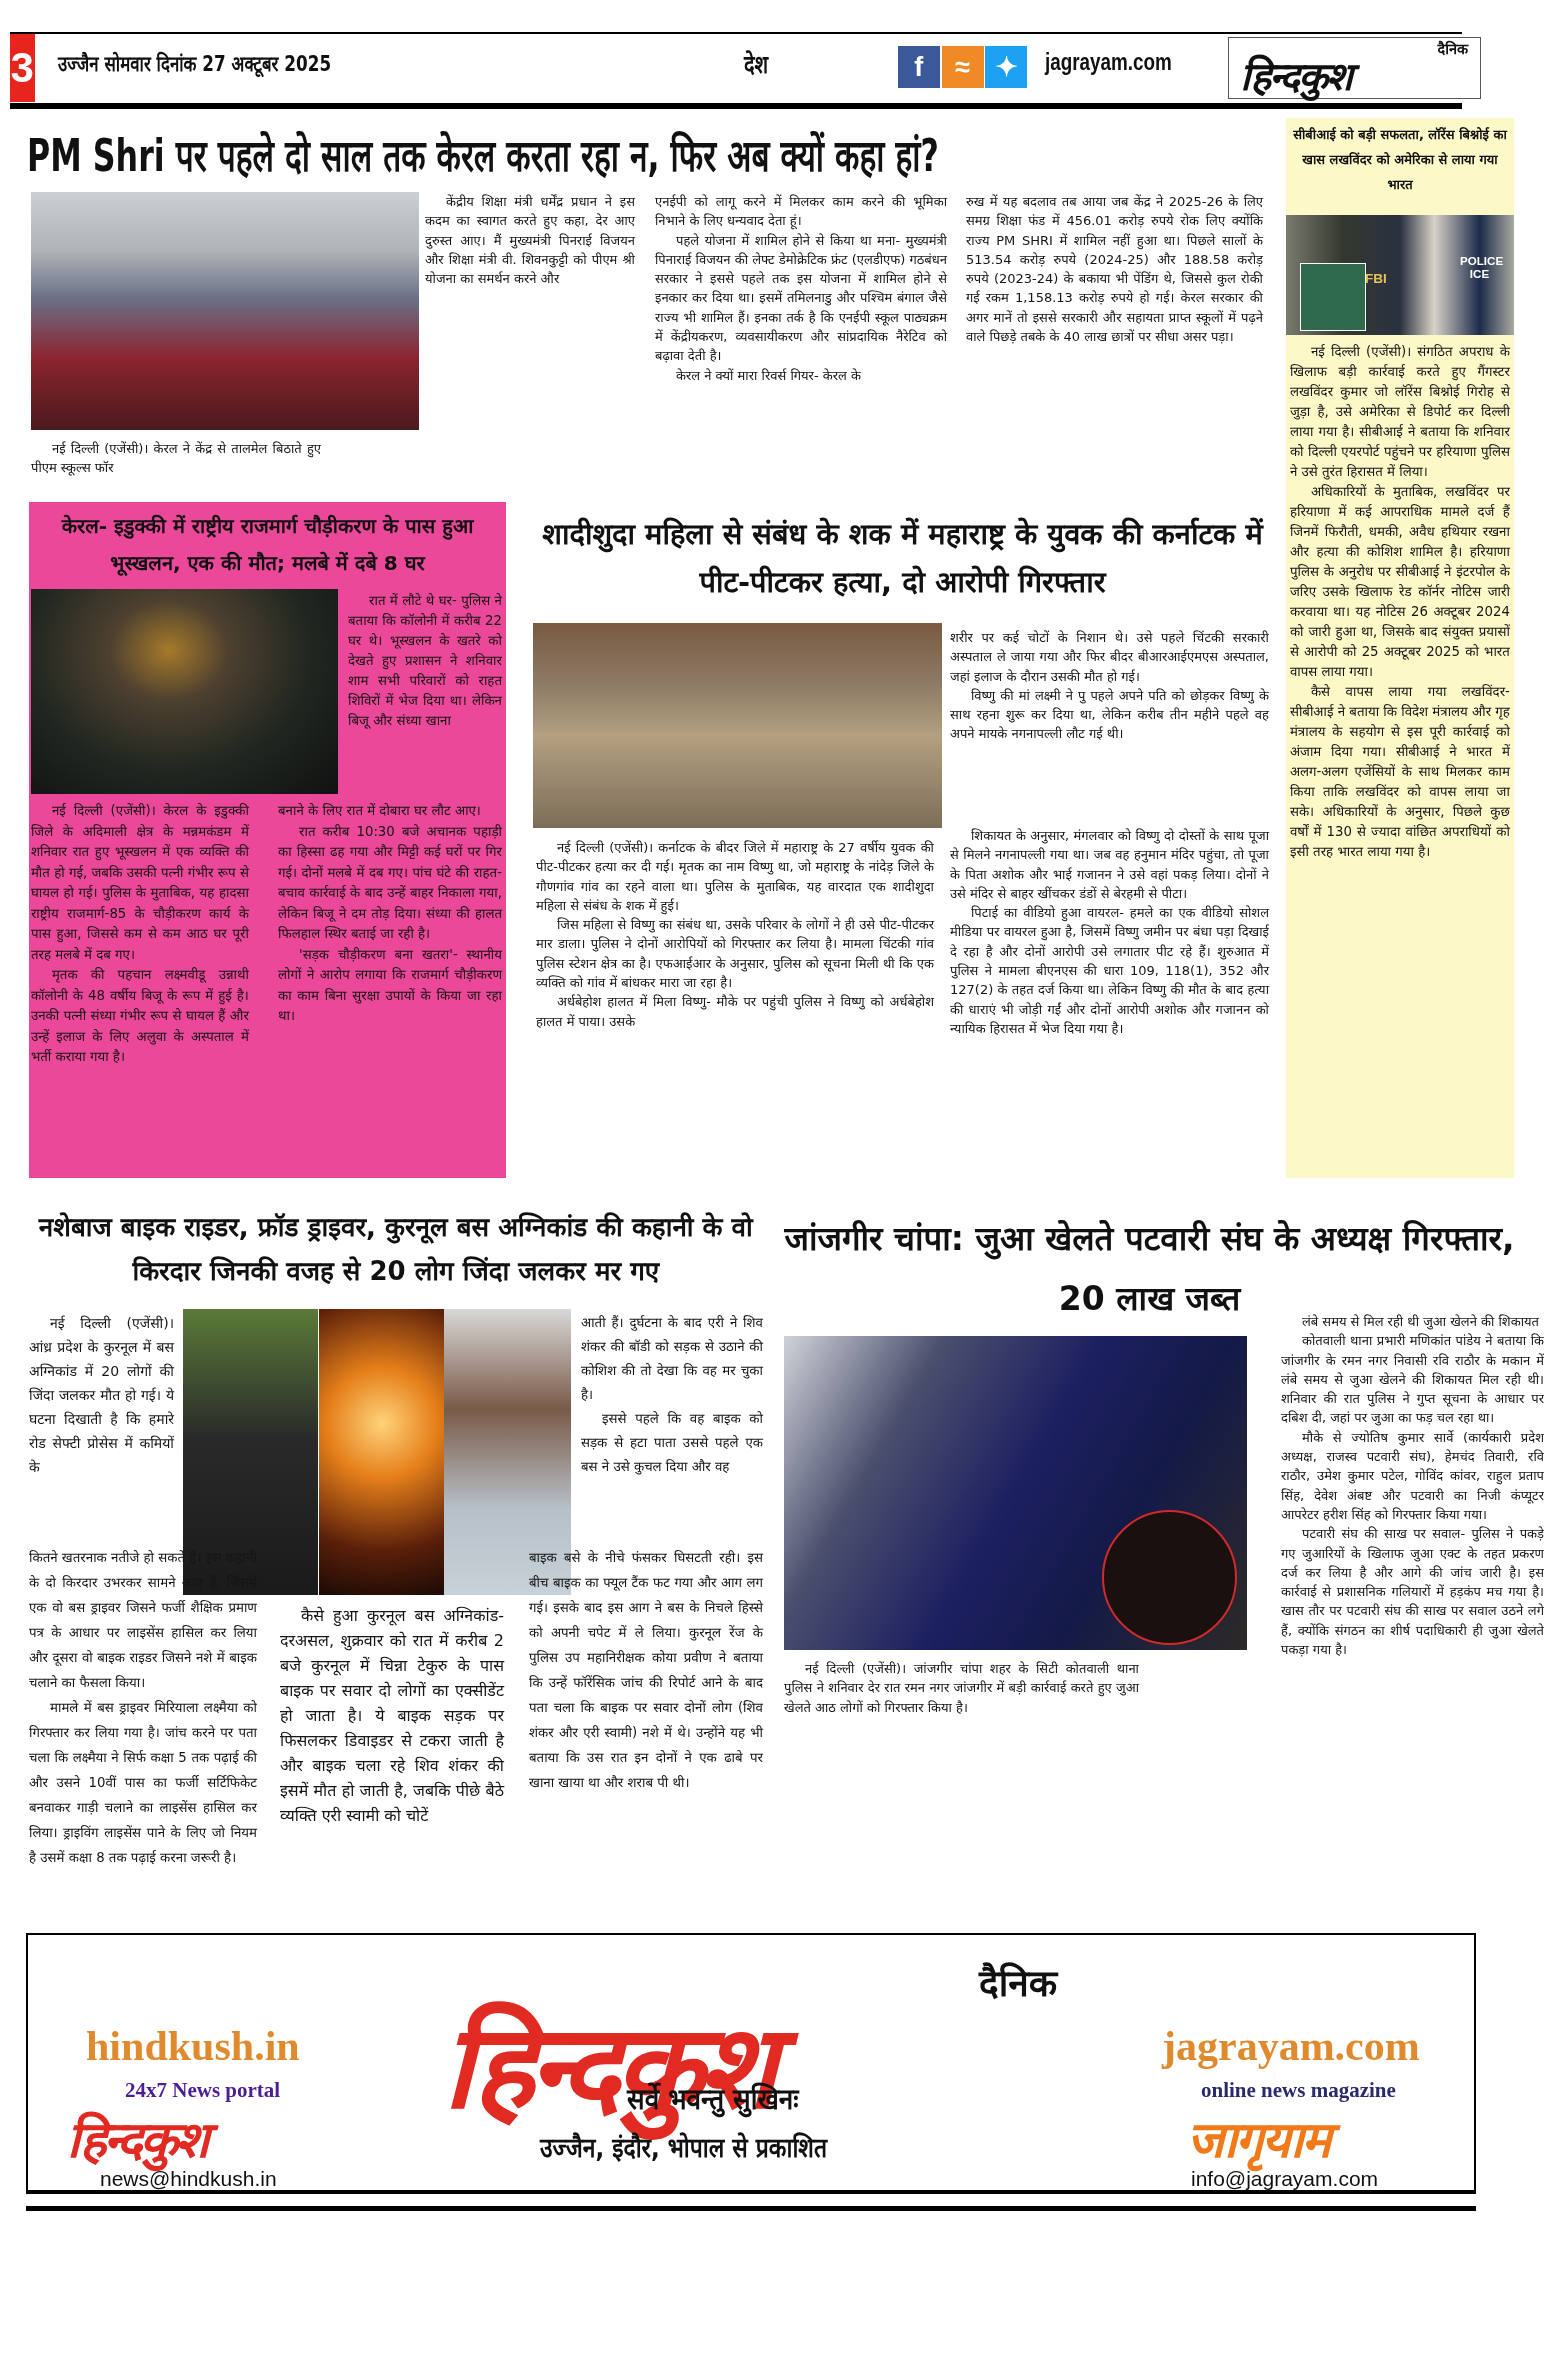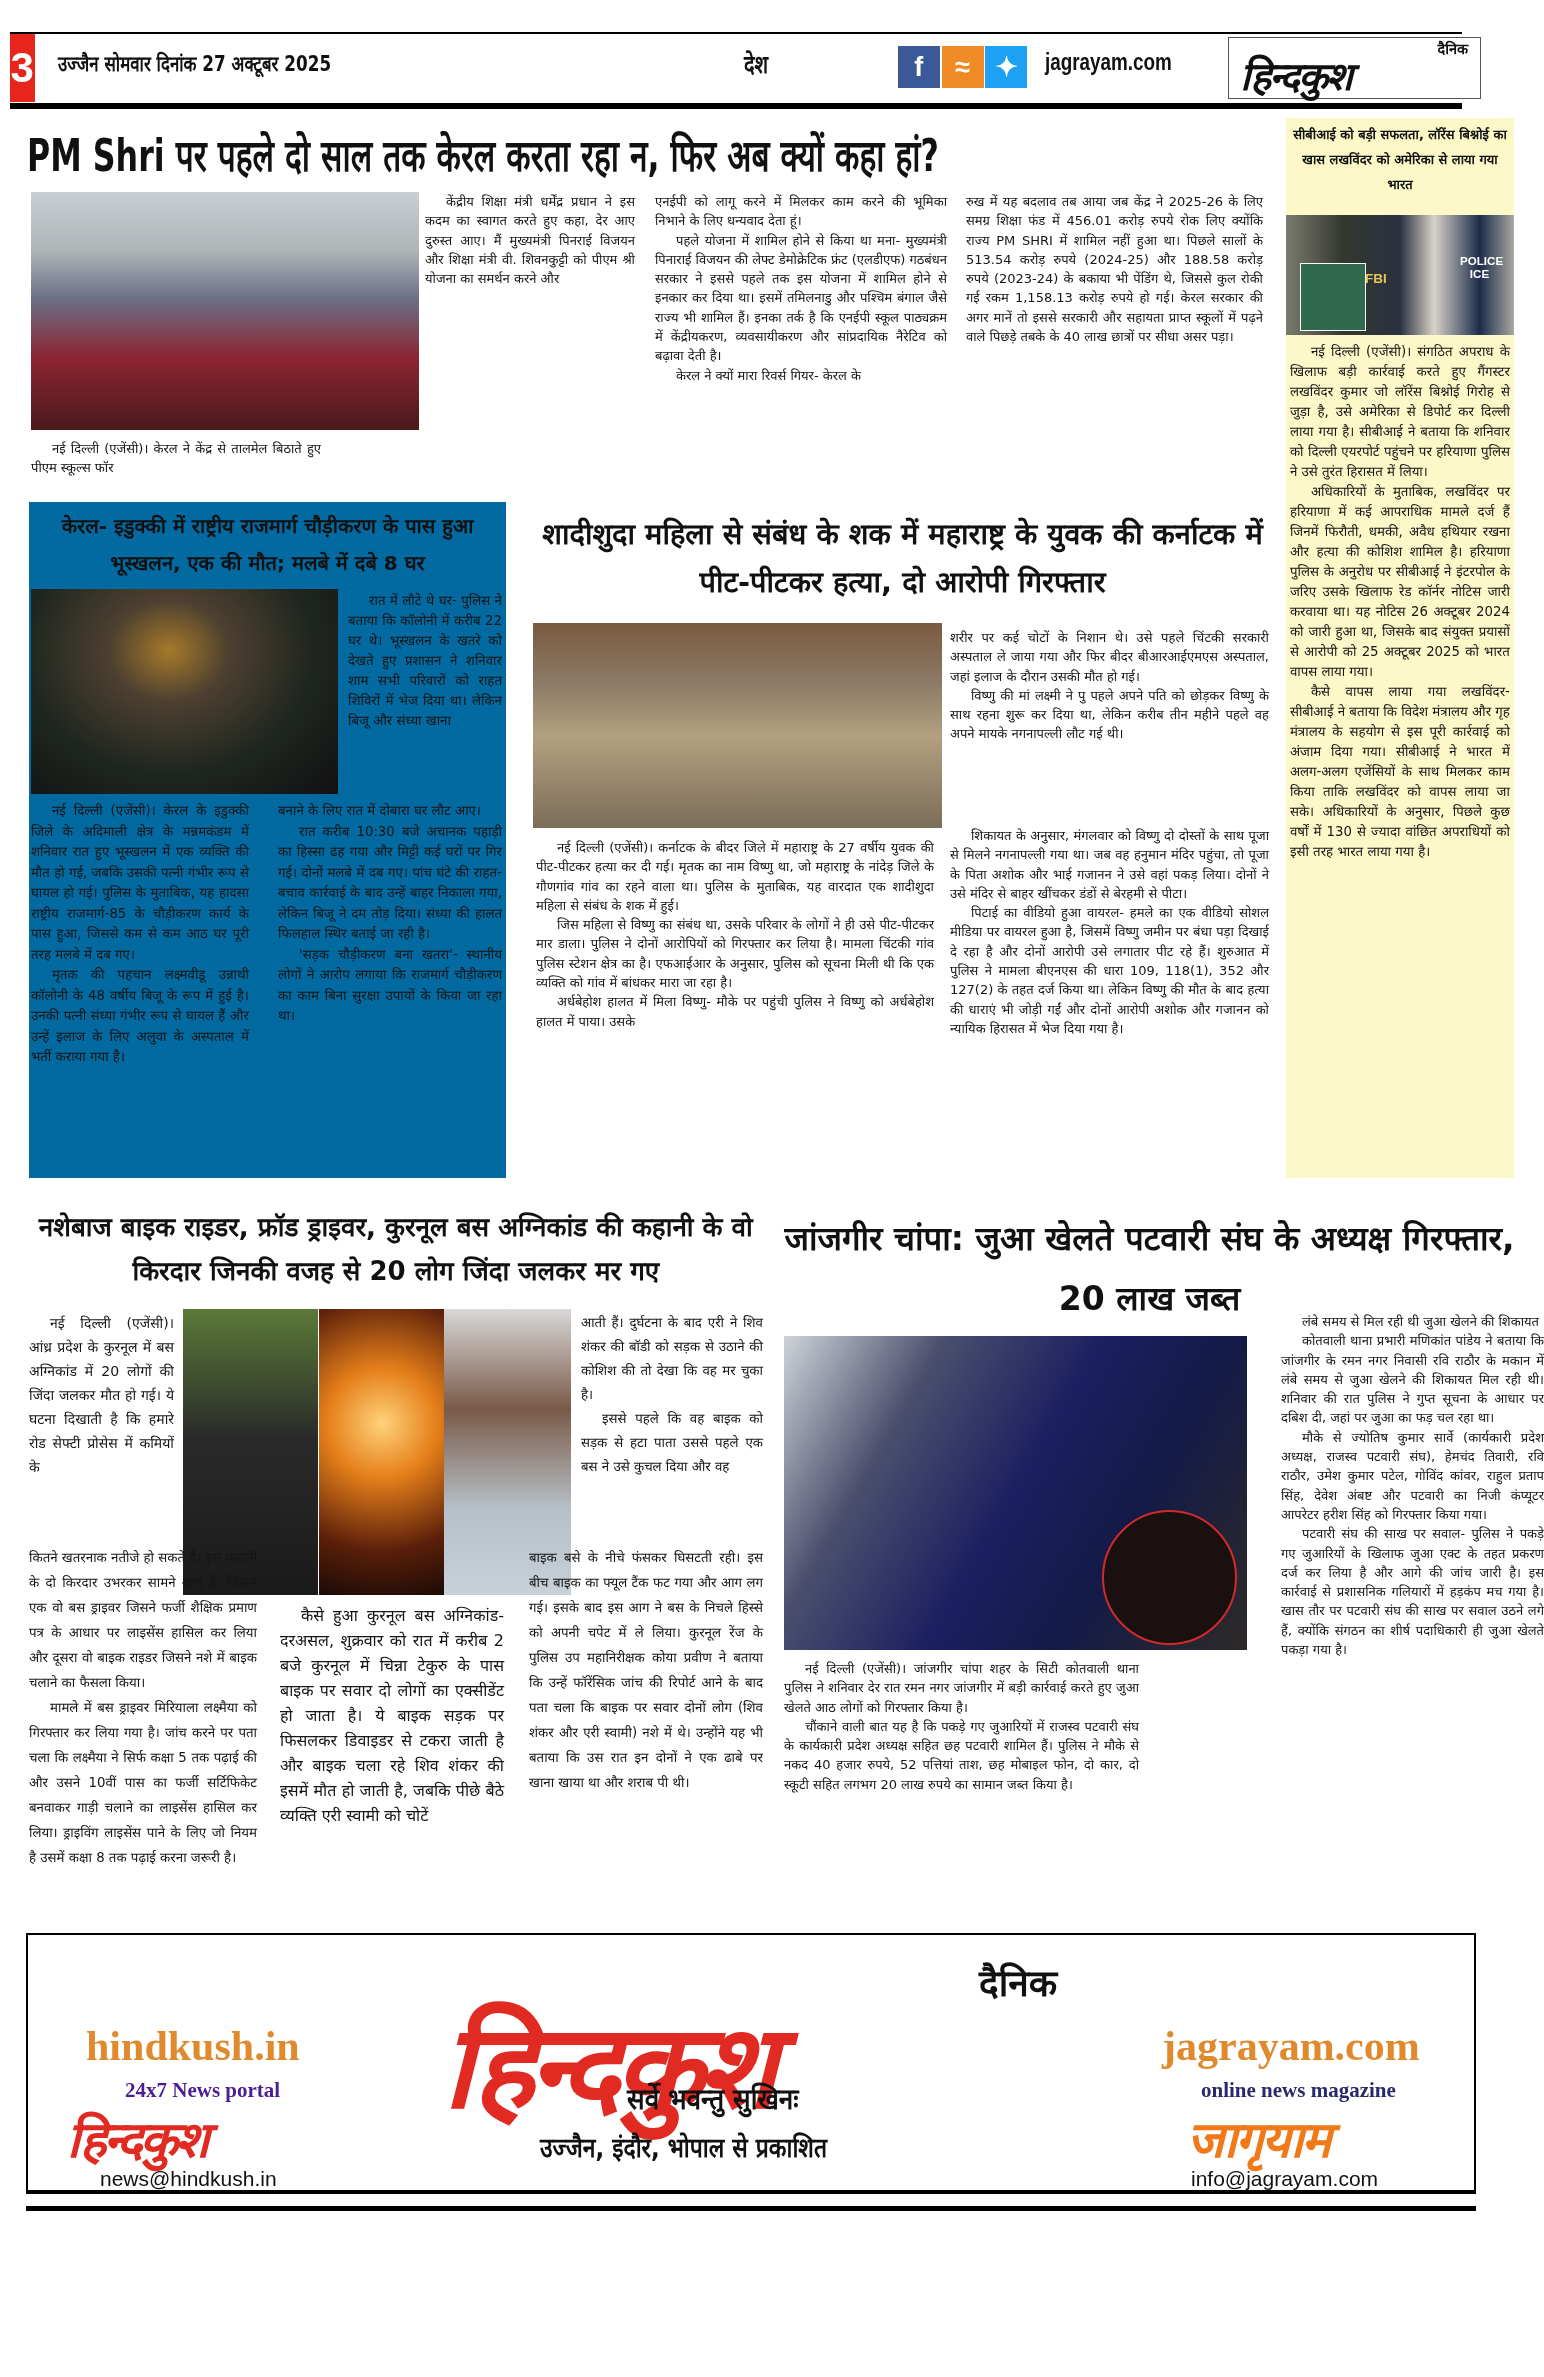--- a/index.html
+++ b/index.html
@@ -98,21 +98,21 @@
     <span style="position:absolute;left:79px;top:56px;color:#e6c35a;font:bold 13.5px 'Liberation Sans',sans-serif;">FBI</span>
     <span style="position:absolute;left:174px;top:39px;width:39px;color:#fff;font:bold 11.6px 'Liberation Sans',sans-serif;text-align:center;">POLICE ICE</span>
   </div>
   <div class="body abs" style="left:3.9px;top:224px;width:220px;font-size:13.3px;line-height:20px;">
     <p>नई दिल्ली (एजेंसी)। संगठित अपराध के खिलाफ बड़ी कार्रवाई करते हुए गैंगस्टर लखविंदर कुमार जो लॉरेंस बिश्नोई गिरोह से जुड़ा है, उसे अमेरिका से डिपोर्ट कर दिल्ली लाया गया है। सीबीआई ने बताया कि शनिवार को दिल्ली एयरपोर्ट पहुंचने पर हरियाणा पुलिस ने उसे तुरंत हिरासत में लिया।</p>
     <p>अधिकारियों के मुताबिक, लखविंदर पर हरियाणा में कई आपराधिक मामले दर्ज हैं जिनमें फिरौती, धमकी, अवैध हथियार रखना और हत्या की कोशिश शामिल है। हरियाणा पुलिस के अनुरोध पर सीबीआई ने इंटरपोल के जरिए उसके खिलाफ रेड कॉर्नर नोटिस जारी करवाया था। यह नोटिस 26 अक्टूबर 2024 को जारी हुआ था, जिसके बाद संयुक्त प्रयासों से आरोपी को 25 अक्टूबर 2025 को भारत वापस लाया गया।</p>
     <p>कैसे वापस लाया गया लखविंदर- सीबीआई ने बताया कि विदेश मंत्रालय और गृह मंत्रालय के सहयोग से इस पूरी कार्रवाई को अंजाम दिया गया। सीबीआई ने भारत में अलग-अलग एजेंसियों के साथ मिलकर काम किया ताकि लखविंदर को वापस लाया जा सके। अधिकारियों के अनुसार, पिछले कुछ वर्षों में 130 से ज्यादा वांछित अपराधियों को इसी तरह भारत लाया गया है।</p>
   </div>
 </aside>
 
-<section class="abs" style="left:29px;top:502px;width:477px;height:676px;background:#0369a1;">
+<section class="abs" style="left:29px;top:502px;width:477px;height:676px;background:#ec4899;">
   <h2 class="headline" style="white-space:normal;text-align:center;font-size:20px;line-height:37px;padding:5.8px 3.9px 0;">केरल- इडुक्की में राष्ट्रीय राजमार्ग चौड़ीकरण के पास हुआ भूस्खलन, एक की मौत; मलबे में दबे 8 घर</h2>
   <div class="photo ph-night" style="left:1.9px;top:87px;width:307px;height:205px;"></div>
   <div class="body abs" style="left:319px;top:89px;width:154px;font-size:13.3px;line-height:20px;">
     <p>रात में लौटे थे घर- पुलिस ने बताया कि कॉलोनी में करीब 22 घर थे। भूस्खलन के खतरे को देखते हुए प्रशासन ने शनिवार शाम सभी परिवारों को राहत शिविरों में भेज दिया था। लेकिन बिजू और संध्या खाना</p>
   </div>
   <div class="body abs" style="left:1.9px;top:299px;width:218px;font-size:13.3px;line-height:20.5px;">
     <p>नई दिल्ली (एजेंसी)। केरल के इडुक्की जिले के अदिमाली क्षेत्र के मन्नमकंडम में शनिवार रात हुए भूस्खलन में एक व्यक्ति की मौत हो गई, जबकि उसकी पत्नी गंभीर रूप से घायल हो गई। पुलिस के मुताबिक, यह हादसा राष्ट्रीय राजमार्ग-85 के चौड़ीकरण कार्य के पास हुआ, जिससे कम से कम आठ घर पूरी तरह मलबे में दब गए।</p>
     <p>मृतक की पहचान लक्ष्मवीडू उन्नाथी कॉलोनी के 48 वर्षीय बिजू के रूप में हुई है। उनकी पत्नी संध्या गंभीर रूप से घायल हैं और उन्हें इलाज के लिए अलुवा के अस्पताल में भर्ती कराया गया है।</p>
   </div>
   <div class="body abs" style="left:249px;top:299px;width:224px;font-size:13.3px;line-height:20.5px;">
@@ -170,21 +170,20 @@
     <div style="position:absolute;right:9.7px;top:174px;width:135px;height:135px;border:2.9px solid #d02a2a;border-radius:50%;background:#1a1010;"></div>
   </div>
   <div class="body abs" style="left:1253px;top:1312px;width:263px;margin-left:28px;">
     <p>लंबे समय से मिल रही थी जुआ खेलने की शिकायत</p>
     <p>कोतवाली थाना प्रभारी मणिकांत पांडेय ने बताया कि जांजगीर के रमन नगर निवासी रवि राठौर के मकान में लंबे समय से जुआ खेलने की शिकायत मिल रही थी। शनिवार की रात पुलिस ने गुप्त सूचना के आधार पर दबिश दी, जहां पर जुआ का फड़ चल रहा था।</p>
     <p>मौके से ज्योतिष कुमार सार्वे (कार्यकारी प्रदेश अध्यक्ष, राजस्व पटवारी संघ), हेमचंद तिवारी, रवि राठौर, उमेश कुमार पटेल, गोविंद कांवर, राहुल प्रताप सिंह, देवेश अंबष्ट और पटवारी का निजी कंप्यूटर आपरेटर हरीश सिंह को गिरफ्तार किया गया।</p>
     <p>पटवारी संघ की साख पर सवाल- पुलिस ने पकड़े गए जुआरियों के खिलाफ जुआ एक्ट के तहत प्रकरण दर्ज कर लिया है और आगे की जांच जारी है। इस कार्रवाई से प्रशासनिक गलियारों में हड़कंप मच गया है। खास तौर पर पटवारी संघ की साख पर सवाल उठने लगे हैं, क्योंकि संगठन का शीर्ष पदाधिकारी ही जुआ खेलते पकड़ा गया है।</p>
   </div>
   <div class="body abs" style="left:784px;top:1659px;width:355px;">
     <p>नई दिल्ली (एजेंसी)। जांजगीर चांपा शहर के सिटी कोतवाली थाना पुलिस ने शनिवार देर रात रमन नगर जांजगीर में बड़ी कार्रवाई करते हुए जुआ खेलते आठ लोगों को गिरफ्तार किया है।</p>
-    <p>चौंकाने वाली बात यह है कि पकड़े गए जुआरियों में राजस्व पटवारी संघ के कार्यकारी प्रदेश अध्यक्ष सहित छह पटवारी शामिल हैं। पुलिस ने मौके से नकद 40 हजार रुपये, 52 पत्तियां ताश, छह मोबाइल फोन, दो कार, दो स्कूटी सहित लगभग 20 लाख रुपये का सामान जब्त किया है।</p>
   </div>
 </section>
 
 <div class="ad">
   <span class="dainik">दैनिक</span>
   <span class="big-logo">हिन्दकुश</span>
   <span class="motto">सर्वे भवन्तु सुखिनः</span>
   <span class="cities">उज्जैन, इंदौर, भोपाल से प्रकाशित</span>
 
   <span class="l-site">hindkush.in</span>

